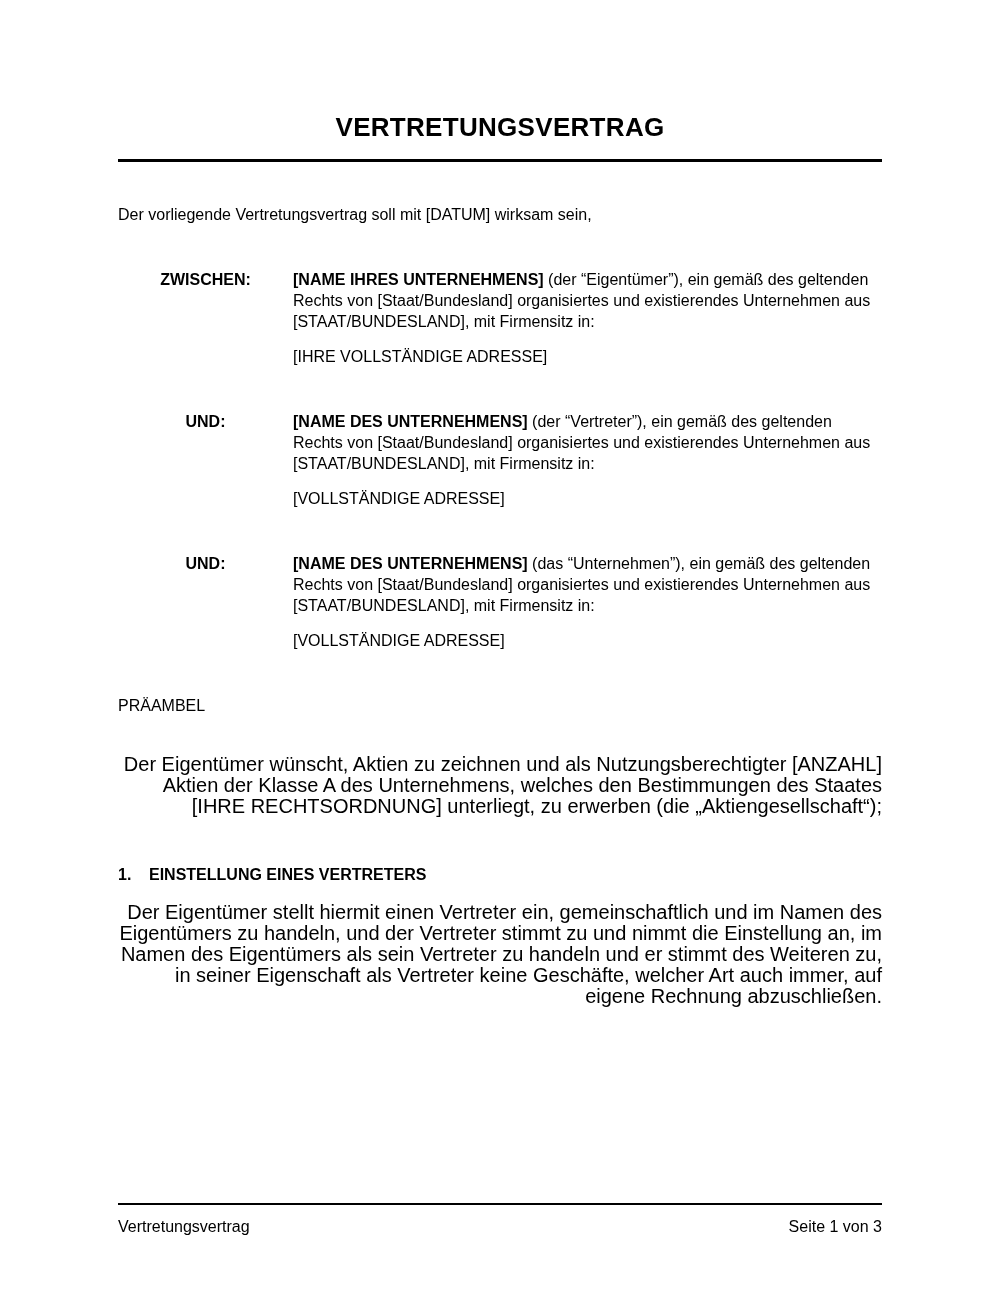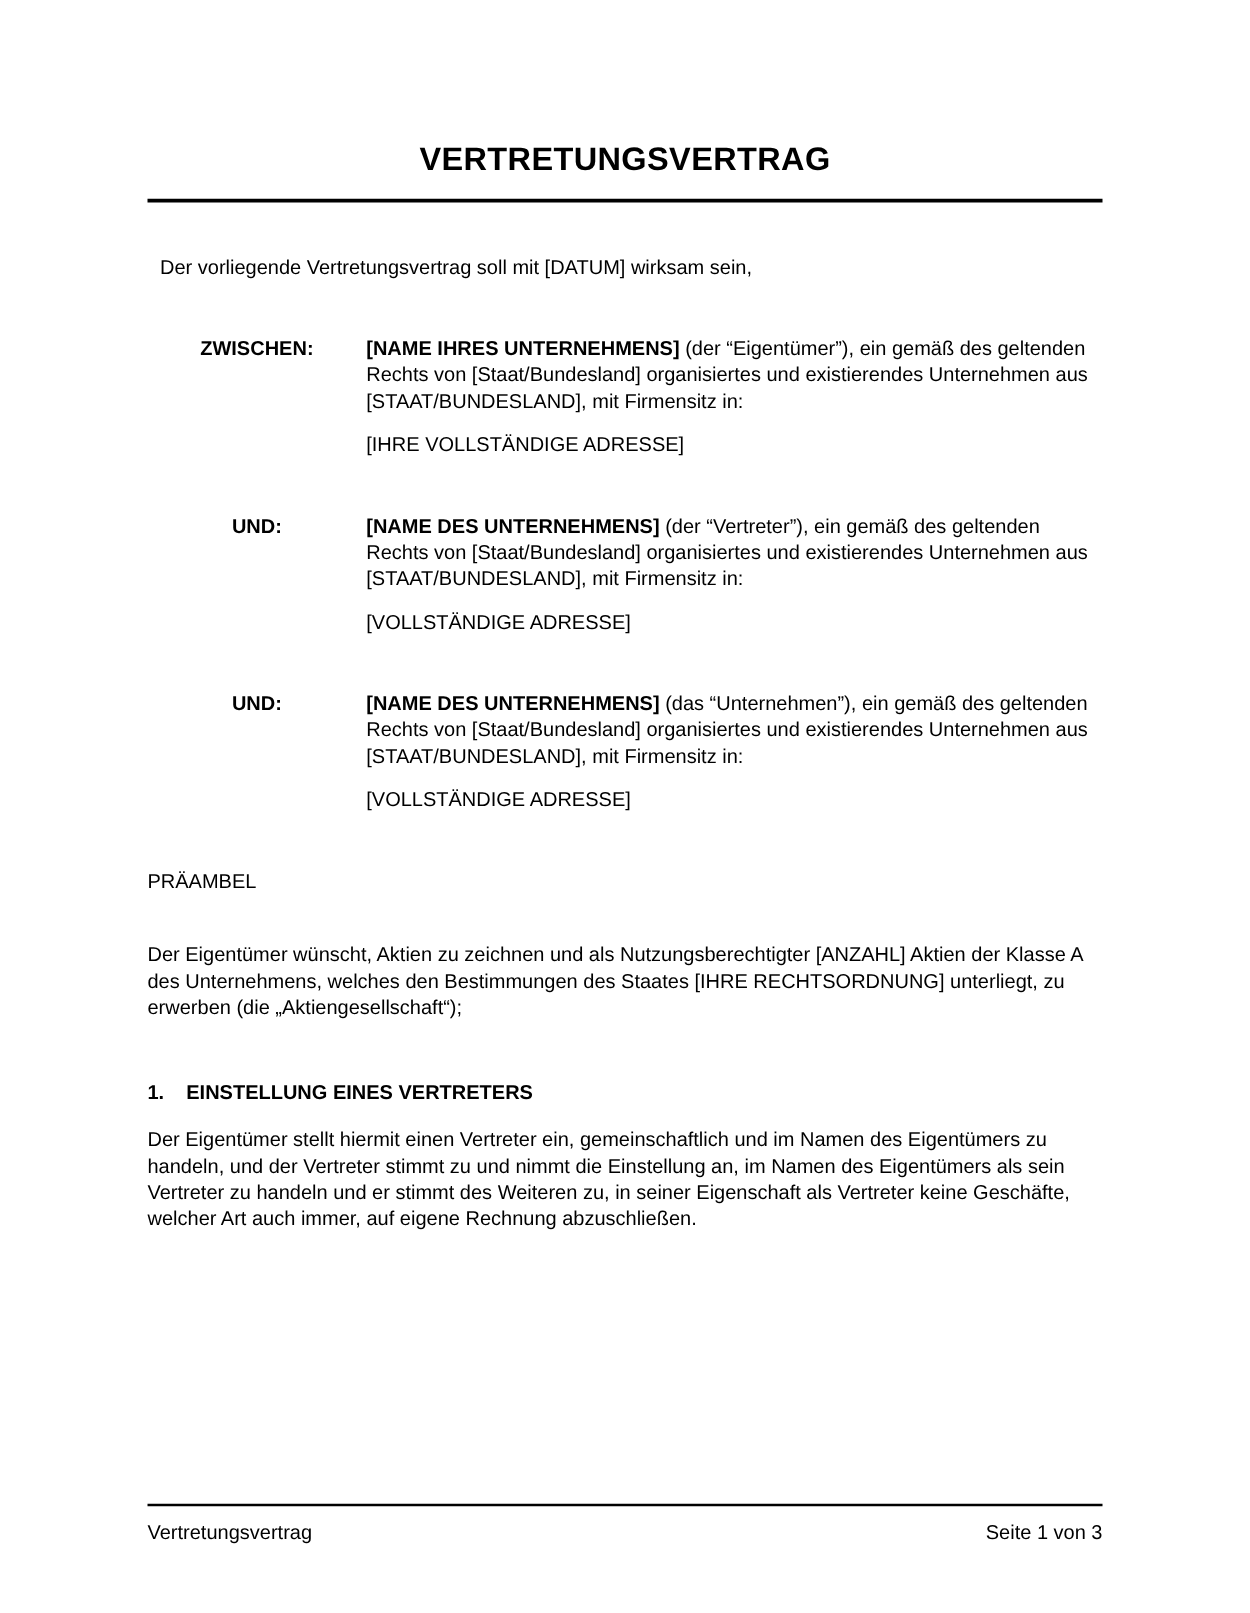--- a/index.html
+++ b/index.html
@@ -23,21 +23,20 @@
   }
   .title-rule {
     height: 3px;
     background: #000000;
     margin-top: 16px;
   }
   .intro {
     margin-top: 42px;
     font-size: 16px;
     line-height: 21px;
-    margin-left: 10px;
   }
   .party {
     display: flex;
     margin-top: 44px;
     font-size: 16px;
     line-height: 21px;
   }
   .party-label {
     width: 175px;
     flex: 0 0 175px;
@@ -47,23 +46,24 @@
   .party-content { flex: 1; }
   .party-name { font-weight: 700; }
   .party-address { margin-top: 14px; }
   .preamble-heading {
     margin-top: 44px;
     font-size: 16px;
     font-weight: 400;
     line-height: 21px;
   }
   .body-p {
-    font-size: 16px;
+    font-size: 20px;
     line-height: 21px;
     margin-top: 17px;
+    text-align: right;
   }
   .body-p.first-after-heading { margin-top: 38px; }
   .section-heading {
     margin-top: 47px;
     font-size: 16px;
     font-weight: 700;
     line-height: 21px;
     display: flex;
   }
   .sec-num {

